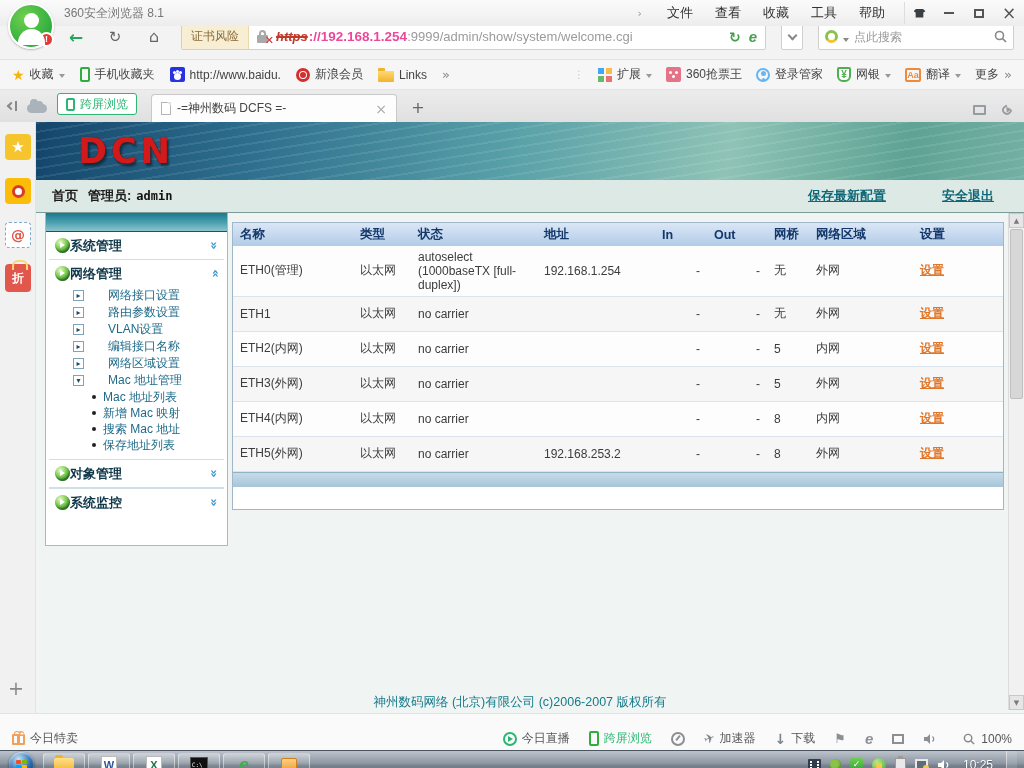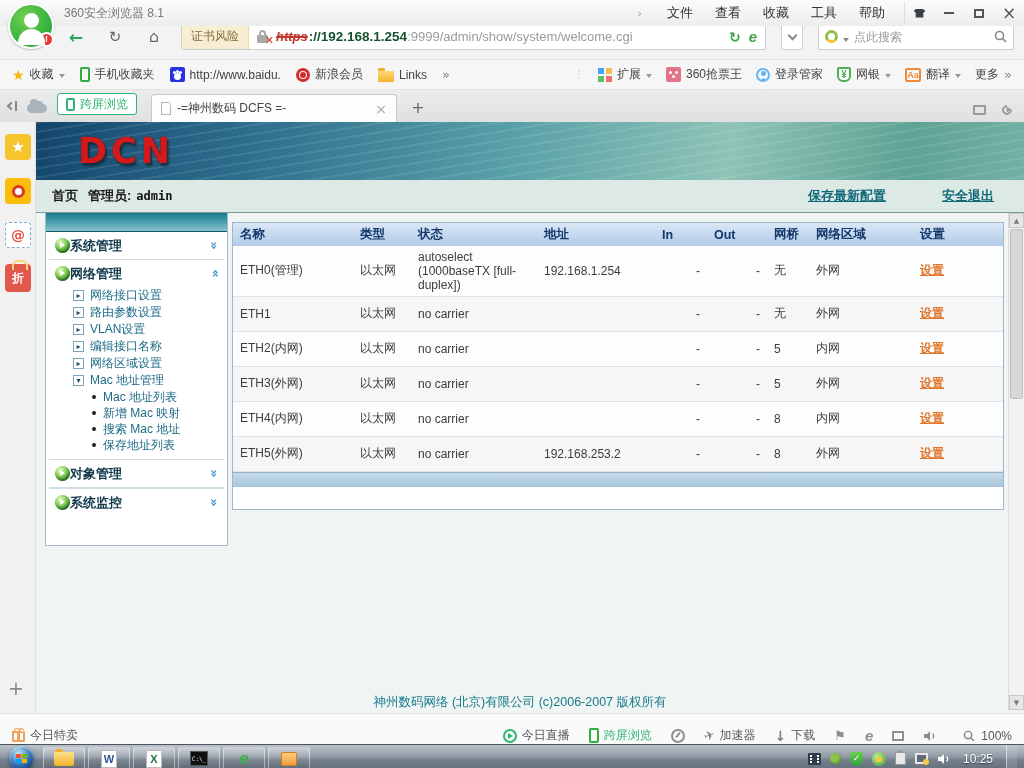--- a/index.html
+++ b/index.html
@@ -33,21 +33,21 @@
   .back-arrow::before{content:"\2190";font-size:17px;font-weight:bold;color:#26a65b}
   .refresh-arrow::before{content:"\21bb";font-size:15px;color:#666}
   .home-glyph::before{content:"\2302";font-size:16px;color:#666}
   .urlbox{flex:1;height:26px;background:#fff;border:1px solid #cfcfcf;border-radius:2px;display:flex;align-items:center;overflow:hidden}
   .cert-badge{height:100%;background:#f7eed3;border-right:1px solid #e7d9ae;color:#8a6d3b;font-size:12px;display:flex;align-items:center;padding:0 9px;white-space:nowrap}
   .lockwrap{position:relative;width:16px;height:14px;margin:0 4px 0 7px}
   .lock-body{position:absolute;left:1px;bottom:1px;width:11px;height:8px;background:#a9a9a9;border-radius:1px}
   .lock-shackle{position:absolute;left:3px;top:0;width:7px;height:6px;border:2px solid #a9a9a9;border-bottom:none;border-radius:4px 4px 0 0}
   .lock-x{position:absolute;right:-2px;bottom:-2px;color:#d codice32;color:#d32f2f;font-size:11px;font-weight:bold;line-height:1}
   .url-https{color:#c0392b;font-size:13px;font-weight:bold;text-decoration:line-through;text-decoration-thickness:2px;margin-right:1px;font-style:italic}
-  .url-host{color:#14532d;font-size:13.5px;font-weight:bold}
+  .url-host{color:#ec4899;font-size:13.5px;font-weight:bold}
   .url-path{color:#9b9b9b;font-size:13px;flex:1;white-space:nowrap;overflow:hidden}
   .url-mode{display:flex;align-items:center;gap:8px;padding:0 8px}
   .mode-refresh::before{content:"\21bb";font-size:14px;color:#43a047;font-weight:bold}
   .mode-e{color:#43a047;font-size:15px;font-weight:bold;font-style:italic;line-height:1}
   .url-dropdown{width:22px;height:26px;border:1px solid #cfcfcf;border-radius:2px;background:#fff;display:flex;align-items:center;justify-content:center}
   .chev-s{width:7px;height:7px;border-right:2px solid #888;border-bottom:2px solid #888;transform:rotate(45deg);margin-top:-3px}
   .searchbox{width:196px;height:26px;background:#fff;border:1px solid #cfcfcf;border-radius:2px;display:flex;align-items:center;padding:0 6px;gap:5px}
   .logo360{width:13px;height:13px;border-radius:50%;border:3px solid #8bc34a;border-bottom-color:#fbc02d;flex:none}
   .search-caret{width:0;height:0;border-left:3px solid transparent;border-right:3px solid transparent;border-top:4px solid #888;margin-top:6px}
   .search-input{border:none;outline:none;flex:1;font-size:12px;color:#666;min-width:0;background:transparent}
@@ -136,21 +136,21 @@
   .sidebar-top{height:19px;background:linear-gradient(180deg,#19798e,#4da2b1 55%,#8cc4cc);border-bottom:1px solid #0e5a6b}
   .nav-sec{height:27px;display:flex;align-items:center;padding:0 9px}
   .nav-sec-label{font-weight:bold;color:#10384a;font-size:13px;flex:1}
   .sphere{width:15px;height:15px;border-radius:50%;background:radial-gradient(circle at 35% 28%,#e2fbbf,#7ac94f 45%,#2e7d32 85%);box-shadow:inset -1px -2px 2px rgba(0,60,0,.45);position:relative;flex:none}
   .sphere::after{content:"";position:absolute;left:5px;top:4px;border-top:3.5px solid transparent;border-bottom:3.5px solid transparent;border-left:5px solid #fff}
   .dblchev{color:#3d93c9;font-weight:bold;font-size:13px;display:inline-block;font-family:"DejaVu Sans",sans-serif}
   .dblchev::before{content:"\00bb"}
   .dblchev.down{transform:rotate(90deg)}
   .dblchev.up{transform:rotate(-90deg)}
   .nav-sep{border-top:1px solid #cfdfe3;margin:0 3px}
-  .nav-sub{height:17px;display:flex;align-items:center;gap:6px;padding-left:27px;color:#1e6a88;font-size:12px}
+  .nav-sub{height:17px;display:flex;align-items:center;gap:24px;padding-left:27px;color:#1e6a88;font-size:12px}
   .subicon{width:11px;height:11px;border:1px solid #7da4b8;background:#fff;color:#1d4c63;font-size:8px;line-height:9px;text-align:center;flex:none;font-family:"DejaVu Sans",sans-serif}
   .subicon.r::before{content:"\25b8"}
   .subicon.d::before{content:"\25be"}
   .nav-bullet{height:16px;display:flex;align-items:center;gap:7px;padding-left:46px;color:#1e6a88;font-size:12px}
   .bullet-dot{width:4px;height:4px;border-radius:50%;background:#222;flex:none}
   .nav-gap{height:6px}
 
   
   .contentbox{position:absolute;left:196px;top:9px;width:772px;height:288px;background:#fff;border:1px solid #9fb7c9}
   .ifc-table{width:100%;border-collapse:collapse;table-layout:fixed;font-size:12px;color:#3c3c3c}
@@ -164,21 +164,21 @@
   
   .pagescroll{position:absolute;right:0;top:0;bottom:3px;width:16px;background:#f1f1f1;border-left:1px solid #dcdcdc}
   .scr-btn{height:15px;background:#e6e6e6;border:1px solid #c8c8c8;display:flex;align-items:center;justify-content:center;color:#7a7a7a;font-size:7px;font-family:"DejaVu Sans",sans-serif}
   .scr-btn.up::before{content:"\25b2"}
   .scr-btn.down::before{content:"\25bc"}
   .scr-btn.down{position:absolute;bottom:0;left:0;right:0}
   .scr-thumb{position:absolute;top:16px;left:1px;right:1px;height:170px;background:#d7d7d7;border:1px solid #bfbfbf;border-radius:2px}
   .page-footer{position:absolute;left:0;right:20px;top:481px;text-align:center;color:#157a8a;font-size:12.5px}
 
   
-  .statusbar{height:31px;background:#fafafa;border-top:1px solid #e2e2e2;display:flex;align-items:flex-end;padding:0 12px;color:#555;font-size:12px}
+  .statusbar{height:37px;background:#fafafa;border-top:1px solid #e2e2e2;display:flex;align-items:flex-start;padding:16px 12px;color:#555;font-size:12px}
   .sb-item{display:flex;align-items:center;gap:5px}
   .gift-ic{width:13px;height:11px;border:2px solid #f0a05a;border-radius:1px;position:relative;margin-top:2px}
   .gift-ic::before{content:"";position:absolute;left:3px;top:-1px;width:3px;height:9px;background:#f0a05a}
   .gift-ic::after{content:"";position:absolute;left:0px;top:-5px;width:4px;height:3px;border:1.5px solid #f0a05a;border-radius:50% 50% 0 0;box-shadow:5px 0 0 -1.5px #fafafa,4px 0 0 #f0a05a}
   .sb-cluster{margin-left:auto;display:flex;align-items:center;gap:19px}
   .play-circ{width:14px;height:14px;border-radius:50%;border:2px solid #2bb673;display:flex;align-items:center;justify-content:center}
   .play-circ::before{content:"";border-top:3px solid transparent;border-bottom:3px solid transparent;border-left:5px solid #2bb673;margin-left:1px}
   .sb-green{color:#2bb673}
   .speed-ic{width:14px;height:14px;border-radius:50%;border:2px solid #8a8f94;position:relative}
   .speed-ic::after{content:"";position:absolute;left:4px;top:1px;width:2px;height:6px;background:#8a8f94;transform:rotate(40deg)}

